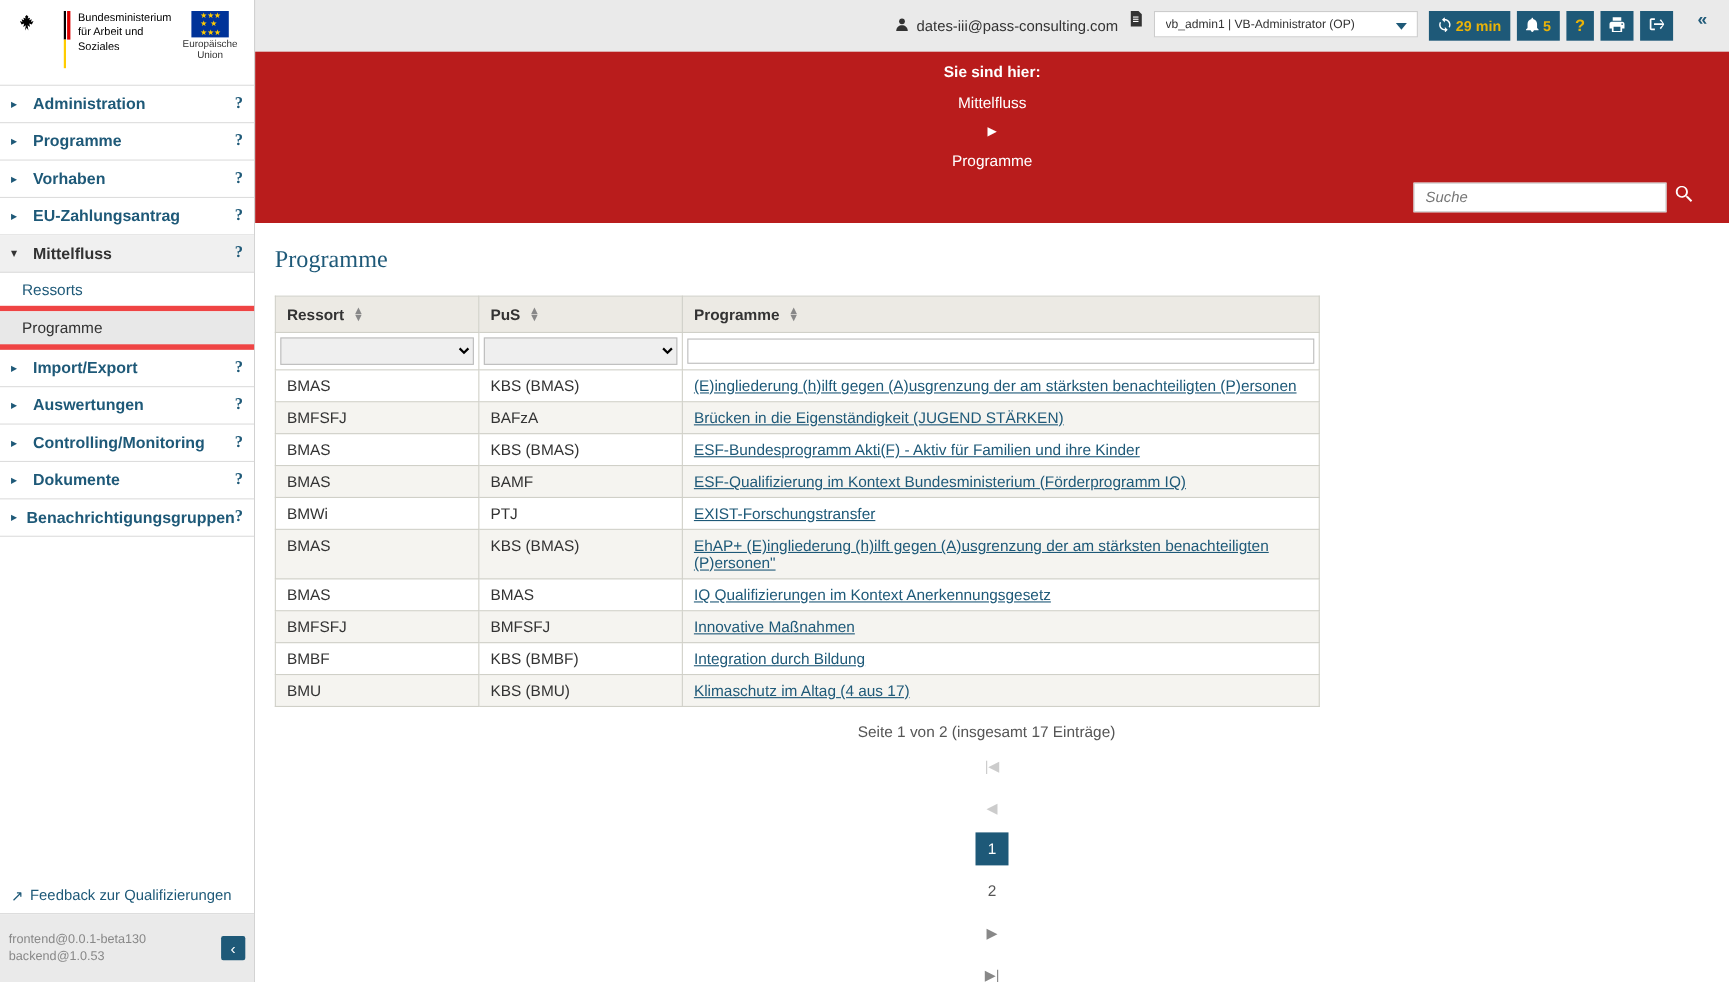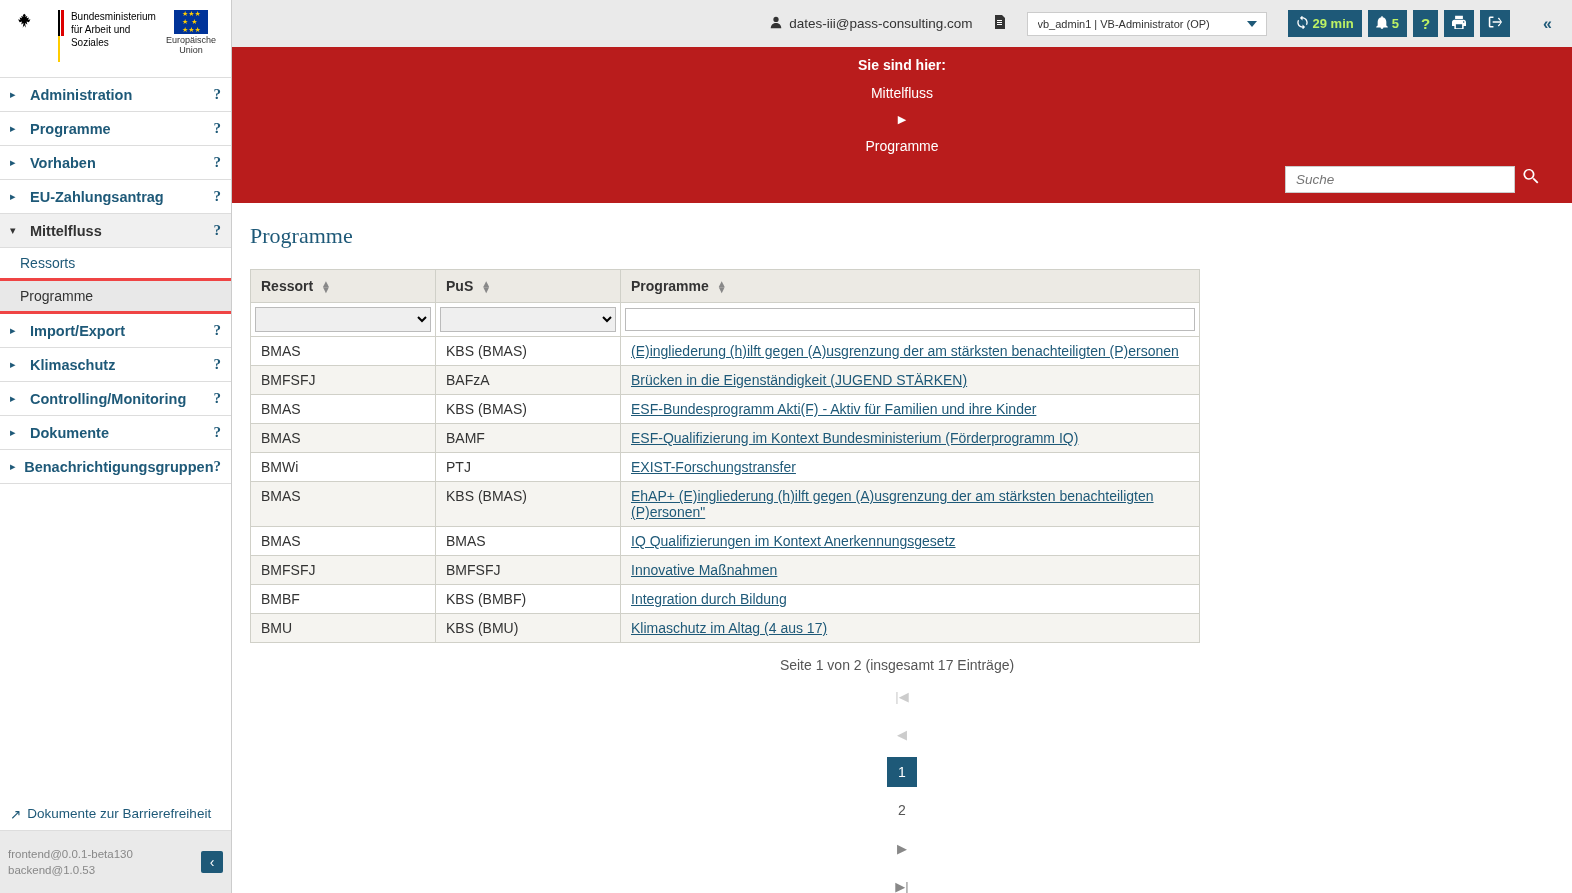--- a/index.html
+++ b/index.html
@@ -25,52 +25,52 @@
       align-items: center; 
       padding: 8px 10px; 
       cursor: pointer;
       position: relative;
     }
     .nav-item .chev { width: 12px; margin-right: 8px; color: #1e5978; font-size: 11px; }
     .nav-item .label { flex: 1; color: #1e5978; font-weight: 600; font-size: 14.5px; }
     .nav-item .help { color: #1e5978; font-weight: bold; font-size: 15px; font-family: Georgia, serif; }
     .nav-item.active { background: #f0f0f0; }
     .nav-item.active .chev, .nav-item.active .label { color: #333; }
-    .nav-sub { border-bottom: 3px solid #ef4444; padding: 7px 10px 7px 20px; cursor: pointer; color: #1e5978; font-size: 14px; }
+    .nav-sub { border-bottom: 5px solid #ef4444; padding: 7px 10px 7px 20px; cursor: pointer; color: #1e5978; font-size: 14px; }
     .nav-sub.current { background: #e8e8e8; color: #333; }
     
     .sidebar-footer { margin-top: auto; }
     .feedback-link { padding: 8px 10px; color: #1e5978; font-size: 13.5px; display: flex; align-items: center; gap: 6px; cursor: pointer; border-bottom: 1px solid #ddd; }
     .version-row { display: flex; align-items: center; background: #eaeaea; padding: 15px 8px; }
     .version-text { flex: 1; font-size: 11.5px; color: #888; line-height: 1.4; }
     .collapse-btn { width: 22px; height: 22px; background: #1e5978; color: #fff; display: flex; align-items: center; justify-content: center; cursor: pointer; border-radius: 2px; }
     
     
     .main { flex: 1; display: flex; flex-direction: column; min-width: 0; }
     
-    .topbar { background: #eaeaea; padding: 10px 14px; display: flex; align-items: center; gap: 21px; justify-content: flex-end; margin-left: 40px; }
+    .topbar { background: #eaeaea; padding: 10px 14px; display: flex; gap: 10px; justify-content: flex-end; margin-left: 40px; }
     .user-email { color: #333; font-size: 13.5px; display: flex; align-items: center; gap: 6px; }
     .doc-icon { color: #333; }
     .role-select { 
       background: #fff; 
       border: 1px solid #ccc; 
       padding: 5px 30px 5px 10px; 
       font-size: 11px; 
       color: #333;
       appearance: none;
       position: relative;
       min-width: 240px;
     }
     .role-wrap { position: relative; }
     .role-wrap::after { content: ""; position: absolute; right: 10px; top: 50%; transform: translateY(-50%); border-left: 5px solid transparent; border-right: 5px solid transparent; border-top: 6px solid #1e5978; pointer-events: none; }
     
     .btn-group { display: flex; gap: 6px; }
     .top-btn { 
       background: #1e5978; 
-      color: #bef264; 
+      color: #eab308; 
       border: none; 
       padding: 5px 8px; 
       font-size: 13px; 
       font-weight: 600;
       cursor: pointer; 
       display: flex; 
       align-items: center; 
       gap: 4px;
       min-height: 26px;
     }
@@ -198,21 +198,21 @@
         </div>
         <div class="nav-sub">Ressorts</div>
         <div class="nav-sub current">Programme</div>
         <div class="nav-item">
     <span class="chev">▸</span>
     <span class="label">Import/Export</span>
     <span class="help">?</span>
         </div>
         <div class="nav-item">
     <span class="chev">▸</span>
-    <span class="label">Klimaschutz</span>
+    <span class="label">Auswertungen</span>
     <span class="help">?</span>
         </div>
         <div class="nav-item">
     <span class="chev">▸</span>
     <span class="label">Controlling/Monitoring</span>
     <span class="help">?</span>
         </div>
         <div class="nav-item">
     <span class="chev">▸</span>
     <span class="label">Dokumente</span>
@@ -221,21 +221,21 @@
         <div class="nav-item">
     <span class="chev">▸</span>
     <span class="label">Benachrichtigungsgruppen</span>
     <span class="help">?</span>
         </div>
       </nav>
 
     <div class="sidebar-footer">
       <div class="feedback-link">
         <span>↗</span>
-        <span>Dokumente zur Barrierefreiheit</span>
+        <span>Feedback zur Qualifizierungen</span>
       </div>
       <div class="version-row">
         <div class="version-text">
           <div>frontend@0.0.1-beta130</div>
           <div>backend@1.0.53</div>
         </div>
         <div class="collapse-btn">
           <span>‹</span>
         </div>
       </div>

